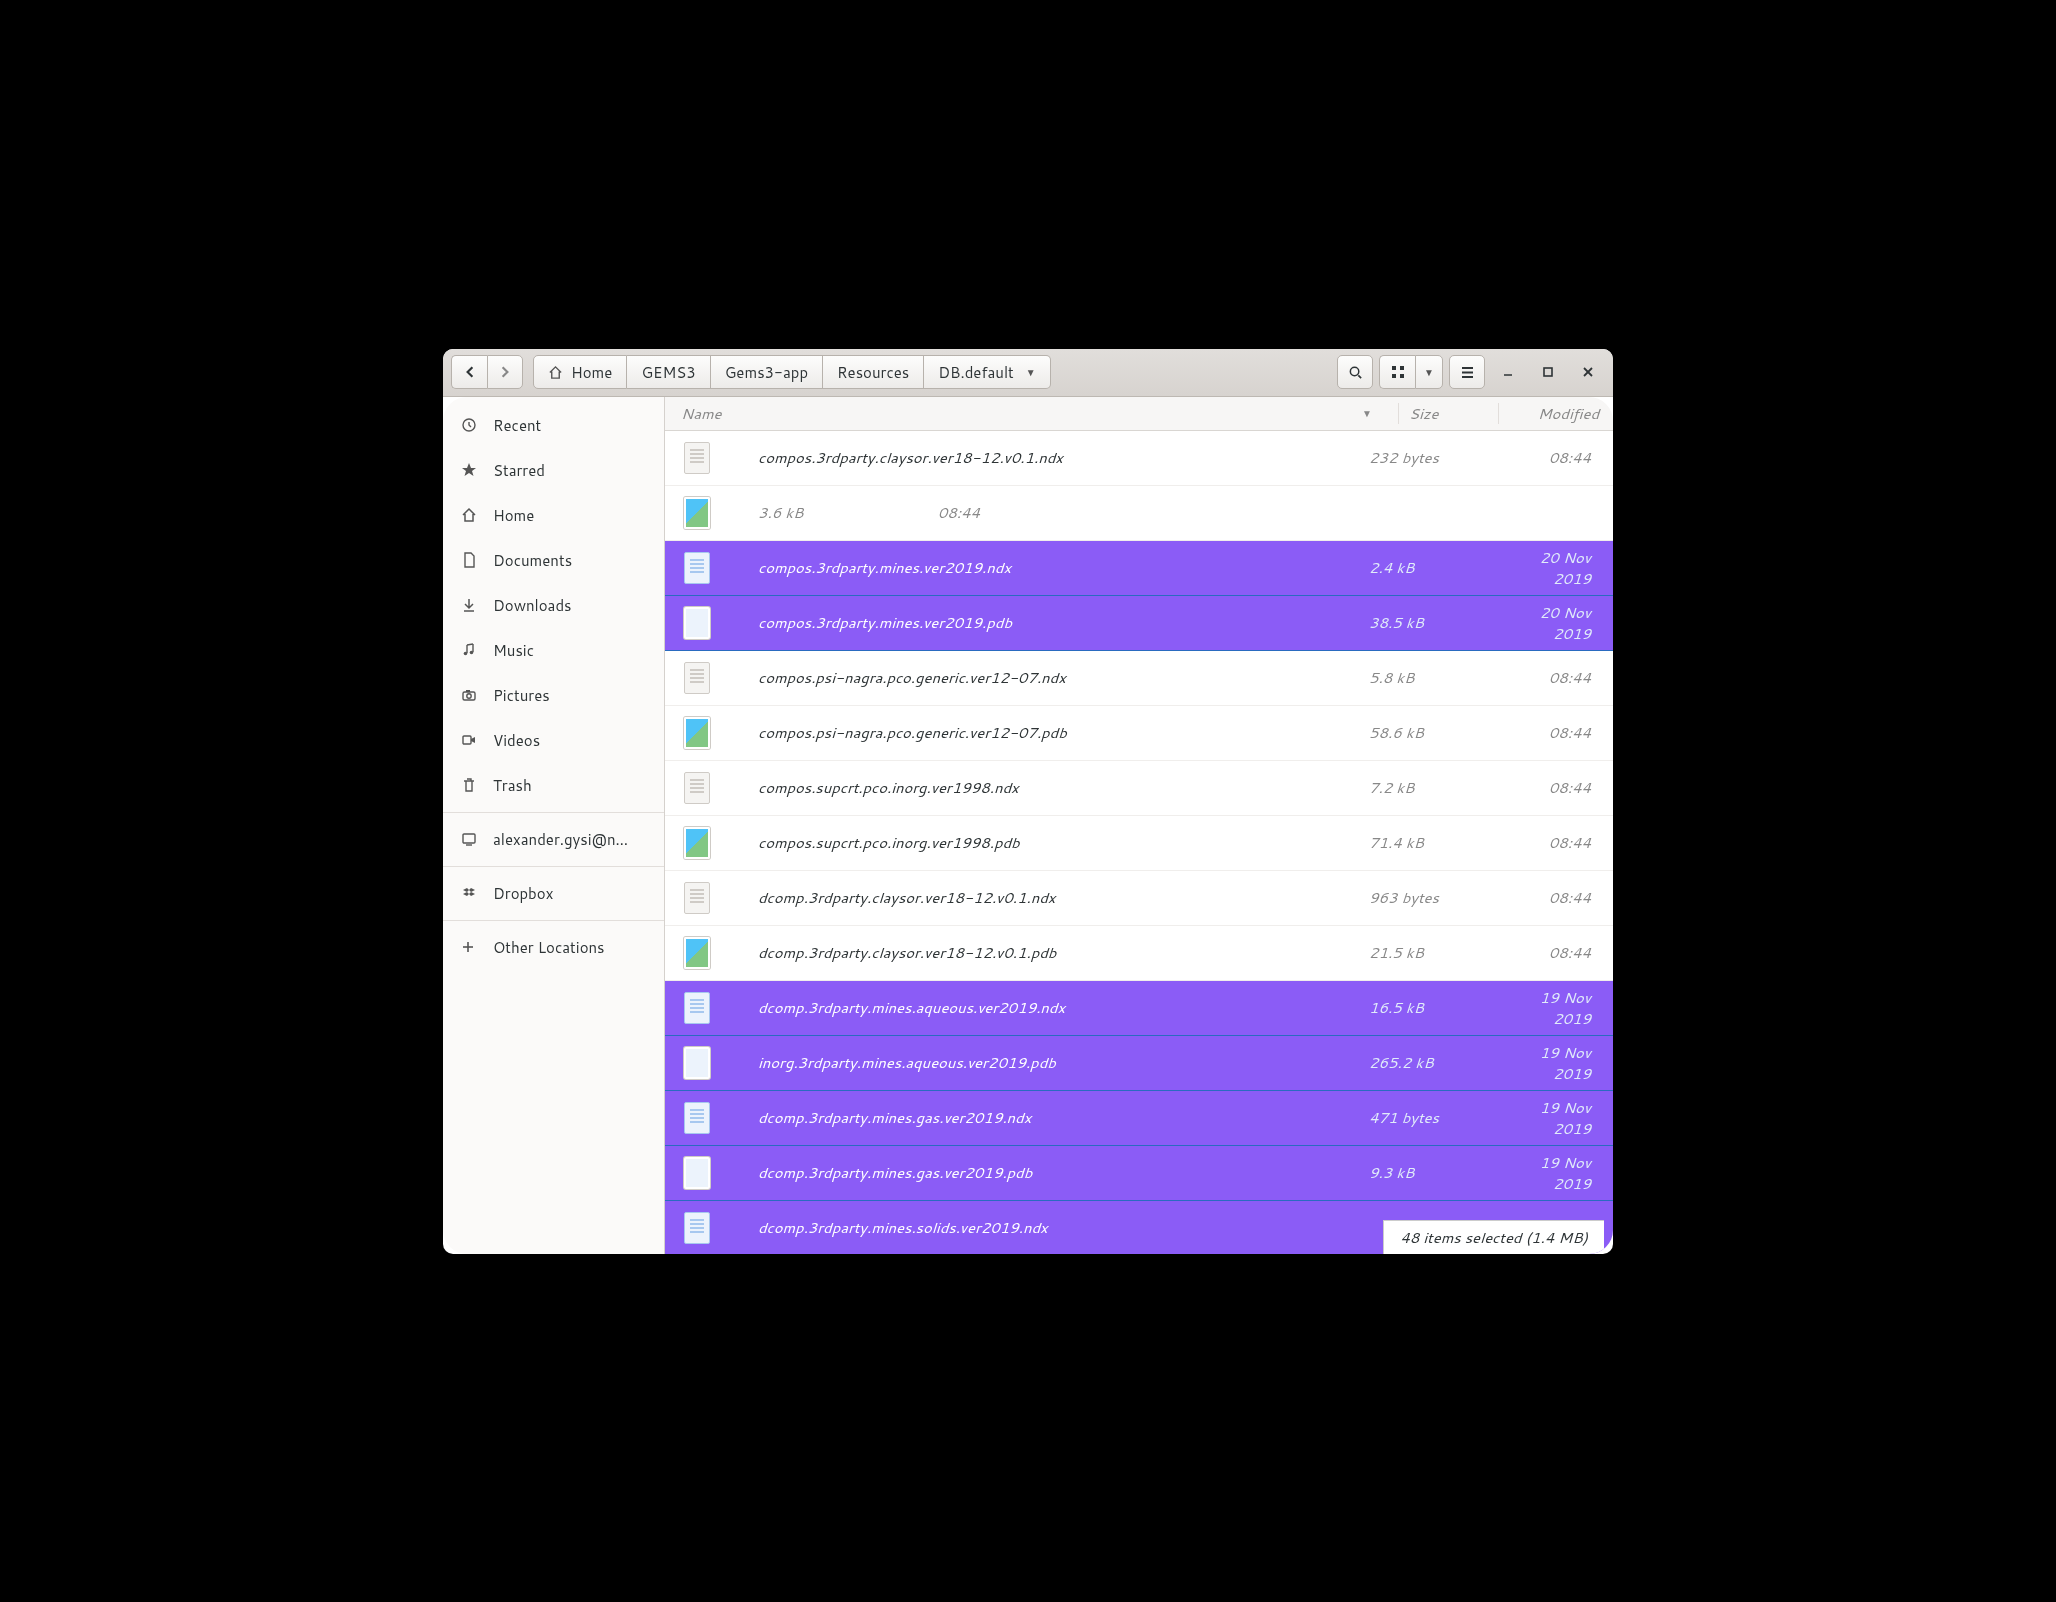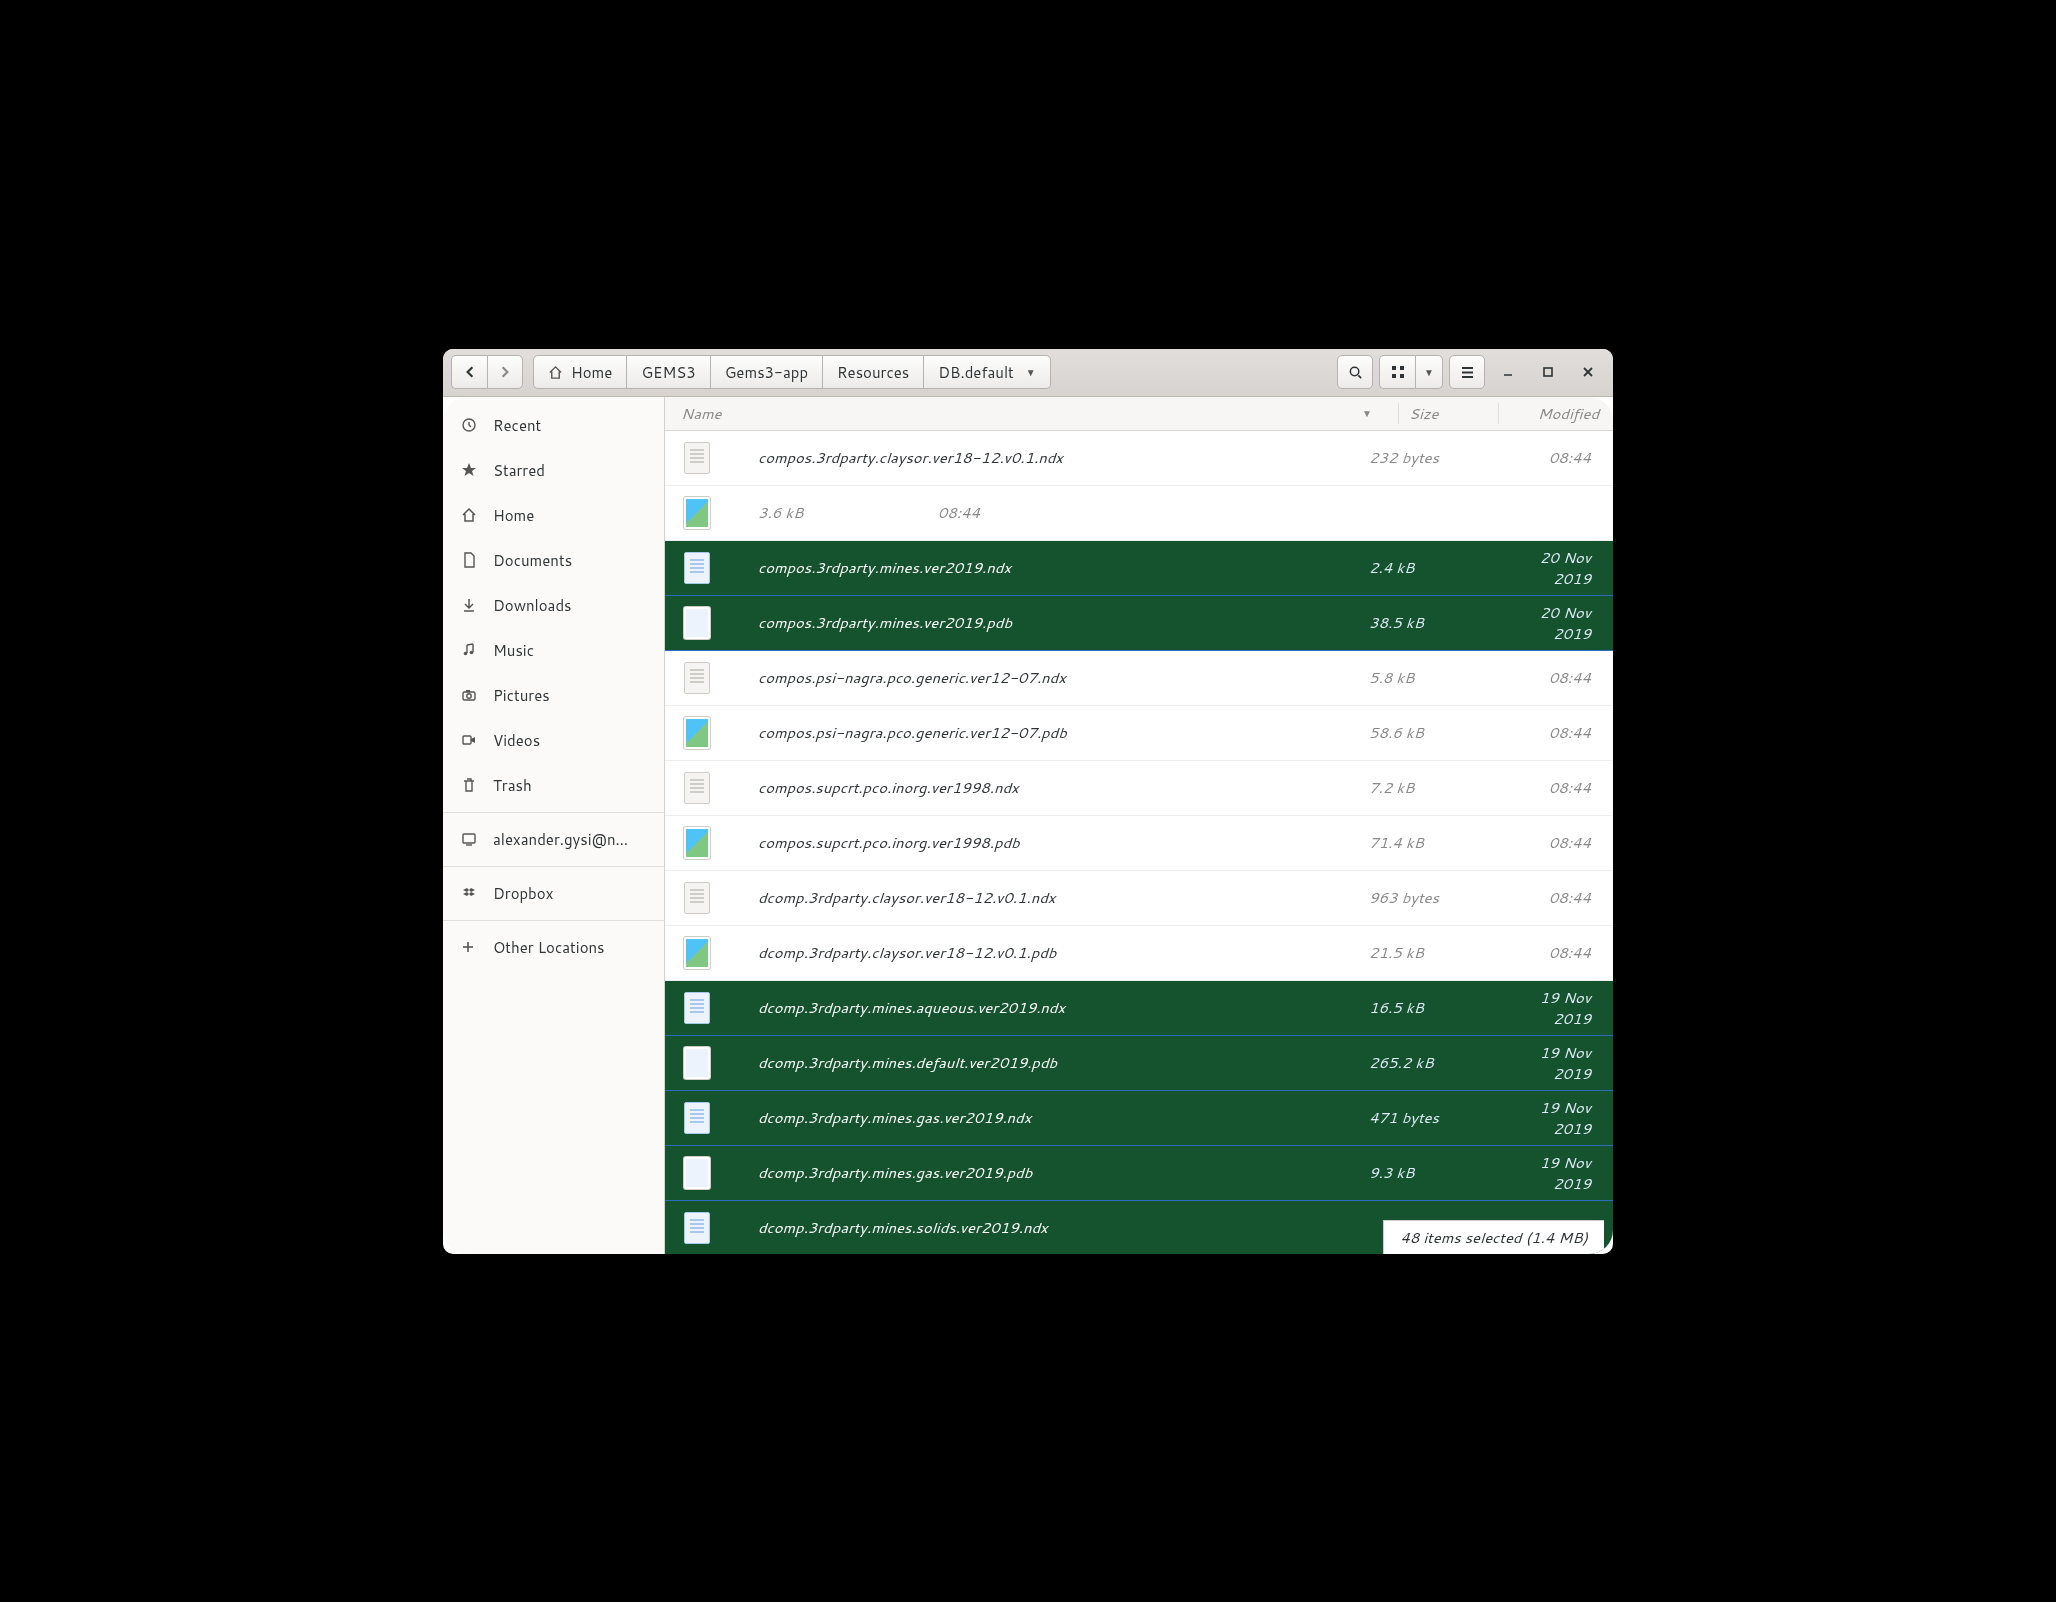--- a/index.html
+++ b/index.html
@@ -110,21 +110,21 @@
   .row {
     height: 55px;
     display: flex;
     align-items: center;
     font-size: 15px;
     color: #2e3436;
     border-bottom: 1px solid #f0eeec;
     gap: 29px;
   }
   .row.selected {
-    background: #14532d;
+    background: #8b5cf6;
     color: #fff;
     border-bottom: 1px solid #2a6bc0;
   }
   .row .icon-cell {
     width: 64px;
     display: flex;
     justify-content: center;
   }
   .file-icon {
     width: 26px; height: 32px;
@@ -471,21 +471,21 @@
               <div class="file-icon "></div>
             </div>
             <div class="cell-name">dcomp.3rdparty.mines.aqueous.ver2019.ndx</div>
             <div class="cell-size">16.5 kB</div>
             <div class="cell-mod">19 Nov 2019</div>
           </div>
           <div class="row selected">
             <div class="icon-cell">
               <div class="file-icon pdb"></div>
             </div>
-            <div class="cell-name">dcomp.3rdparty.mines.default.ver2019.pdb</div>
+            <div class="cell-name">inorg.3rdparty.mines.aqueous.ver2019.pdb</div>
             <div class="cell-size">265.2 kB</div>
             <div class="cell-mod">19 Nov 2019</div>
           </div>
           <div class="row selected">
             <div class="icon-cell">
               <div class="file-icon "></div>
             </div>
             <div class="cell-name">dcomp.3rdparty.mines.gas.ver2019.ndx</div>
             <div class="cell-size">471 bytes</div>
             <div class="cell-mod">19 Nov 2019</div>

